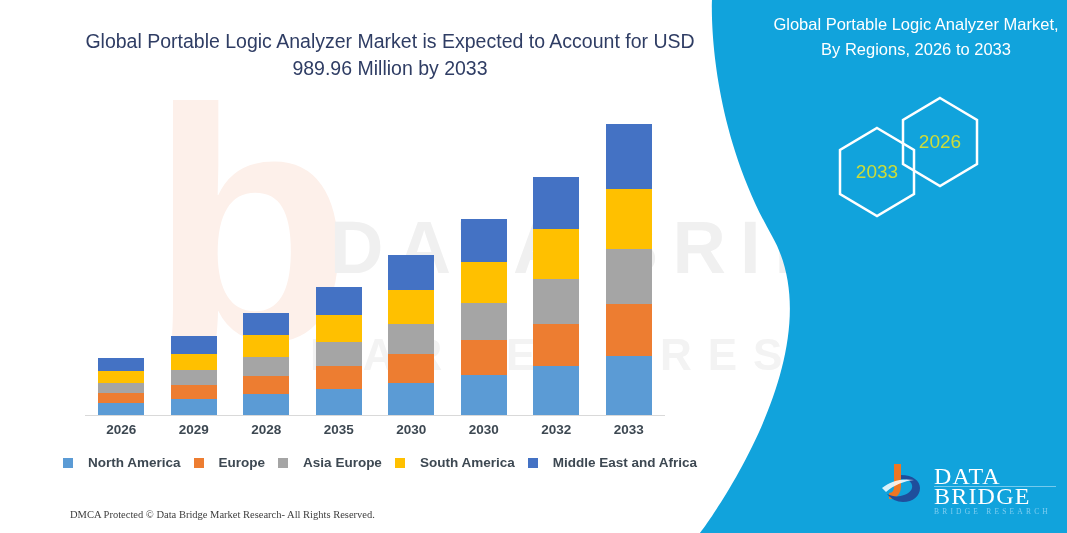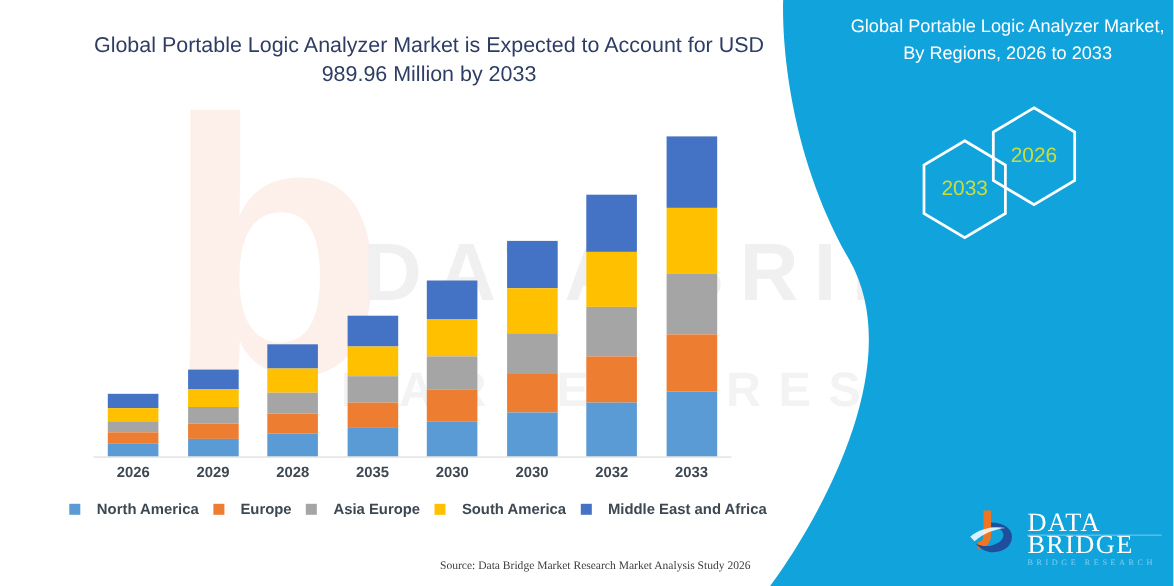--- a/index.html
+++ b/index.html
@@ -220,21 +220,21 @@
         <span class="legend-swatch" style="background: rgb(255, 192, 0);"></span>
         <span class="legend-label">South America</span>
       </div>
       <div class="legend-item">
         <span class="legend-swatch" style="background: rgb(68, 114, 196);"></span>
         <span class="legend-label">Middle East and Africa</span>
       </div>
     </div>
 
   <div class="footer">
-    <div class="footer-right">Source: Data Bridge Market Research  Market Analysis Study 2026</div>
+    <div class="footer-left">DMCA Protected © Data Bridge Market Research-  All Rights Reserved.</div>
   </div>
 
   <div class="blue-panel">
     <svg width="1067" height="533" viewBox="0 0 1067 533">
       <path id="panelPath" d="M 1067 0 L 712 0 C 712 0 706 120 772 236 C 838 352 700 533 700 533 L 1067 533 Z" fill="#11A3DC"></path>
     </svg>
   </div>
 
   <div class="panel-content">
     <div class="panel-title">Global Portable Logic Analyzer Market, By Regions, 2026 to 2033</div>

